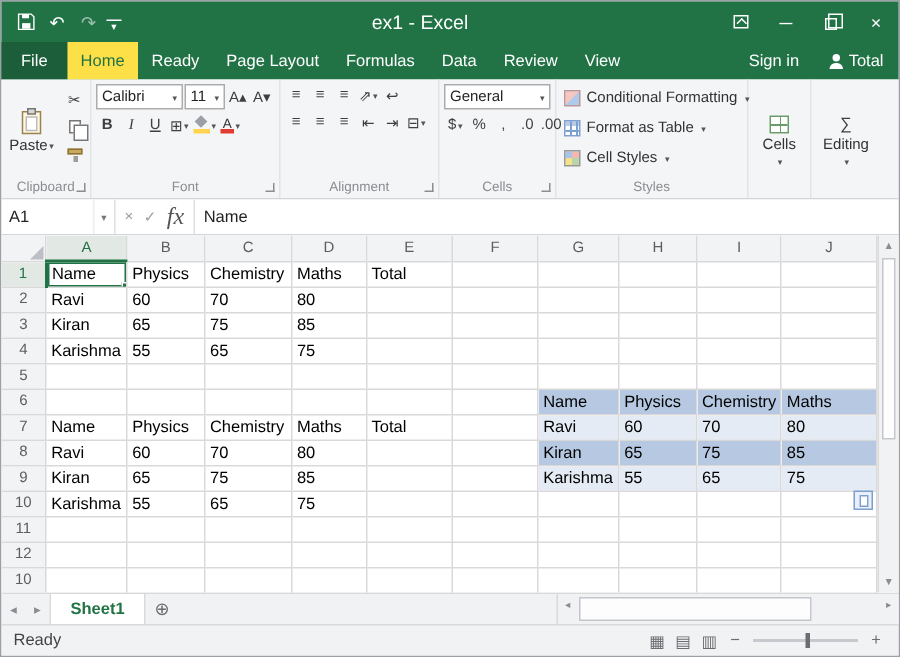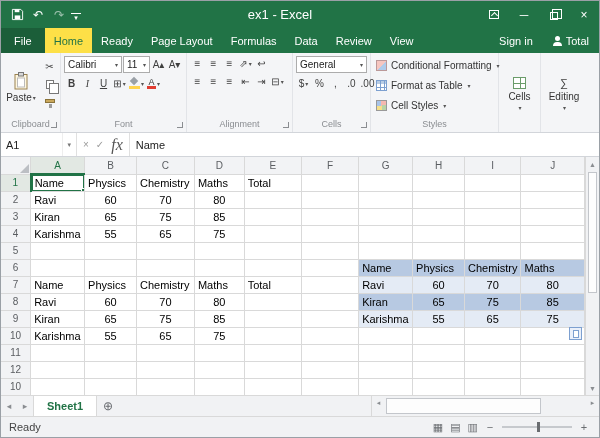--- a/index.html
+++ b/index.html
@@ -86,21 +86,21 @@
 .fb-input{flex:1;display:flex;align-items:center;padding:0 6px;font-size:11px;color:#222}
 
 
 .grid-area{flex:1;position:relative;background:#fff;display:flex;overflow:hidden}
 table.grid{border-collapse:collapse;table-layout:fixed;align-self:flex-start}
 .grid th,.grid td{border-right:1px solid var(--gridline);border-bottom:1px solid var(--gridline);font-weight:normal;overflow:hidden;white-space:nowrap}
 .grid th{background:#f2f3f5;color:#5a5d61;font-size:10px;text-align:center;height:17px}
 .grid th.corner{position:relative}
 .corner-tri{position:absolute;right:1px;bottom:1px;width:0;height:0;border-left:9px solid transparent;border-bottom:9px solid #bcbfc4}
 .grid td{height:17px;font-size:11px;padding:0 3px;color:#000;background:#fff}
-.grid td.num{text-align:center}
+.grid td.num{text-align:left}
 .grid th.sel{background:#e2e8e3;color:var(--green)}
 .grid th.colhdr.sel{border-bottom:2px solid var(--green)}
 .grid th.rowhdr.sel{border-right:2px solid var(--green)}
 .grid td.band-dark{background:var(--band-dark)}
 .grid td.band-light{background:var(--band-light)}
 .grid td.active{position:relative}
 .grid td.active::after{content:'';position:absolute;left:-1px;top:-1px;right:-1px;bottom:-1px;border:2px solid var(--green);pointer-events:none}
 .fill-handle{position:absolute;right:-2px;bottom:-2px;width:5px;height:5px;background:var(--green);border:1px solid #fff;z-index:2}
 .paste-opt{position:absolute;top:170px;right:17px;width:13px;height:13px;background:#eaf0fa;border:1px solid #7da0d0;display:flex;align-items:center;justify-content:center;z-index:3}
 .po-inner{width:6px;height:8px;background:#fff;border:1px solid #7da0d0}

